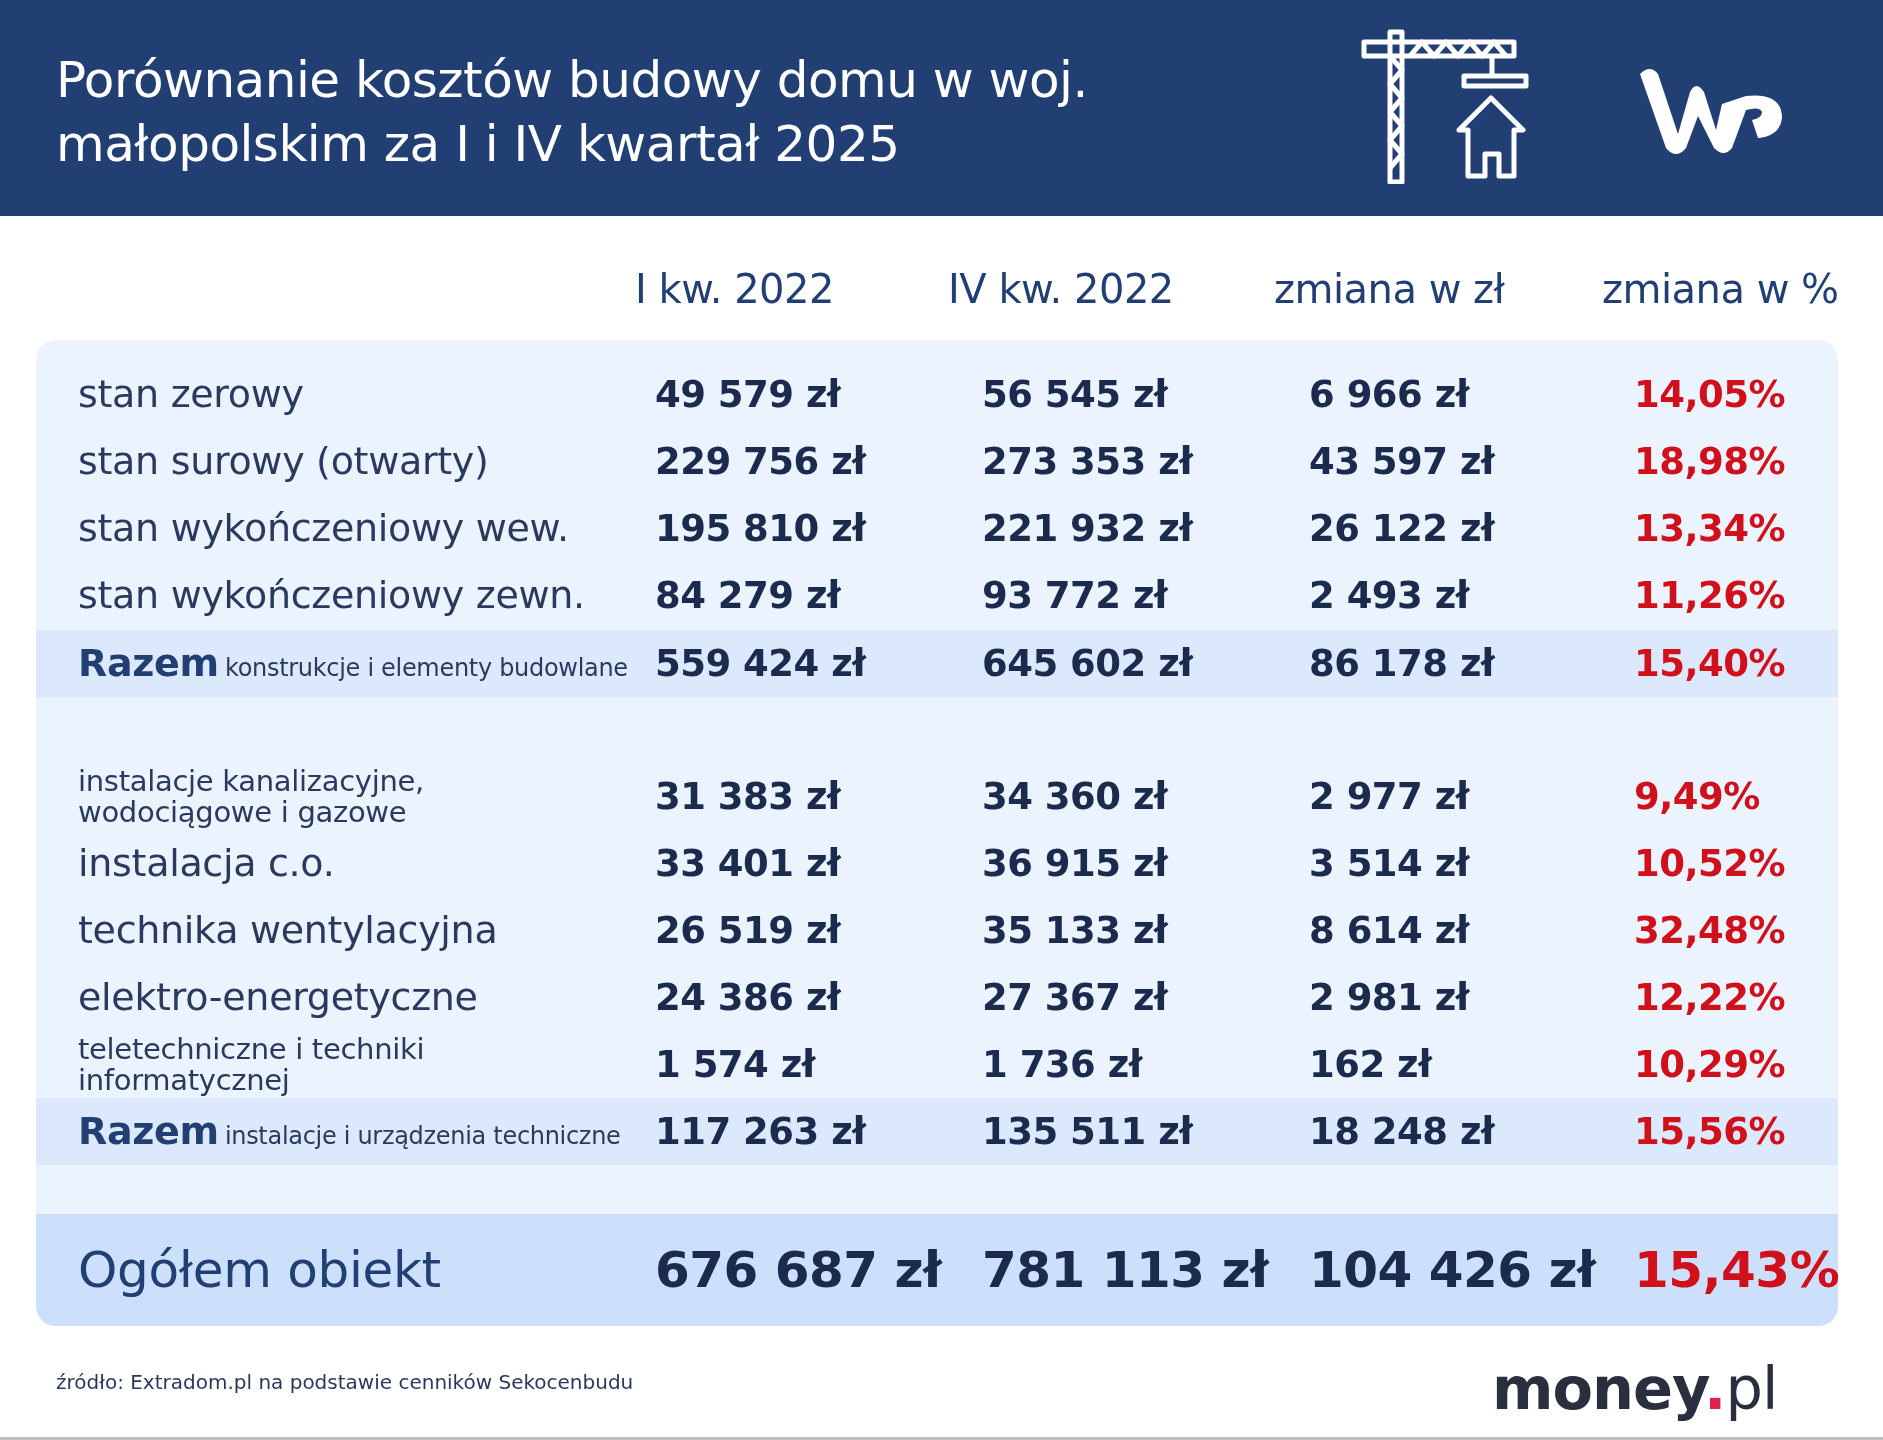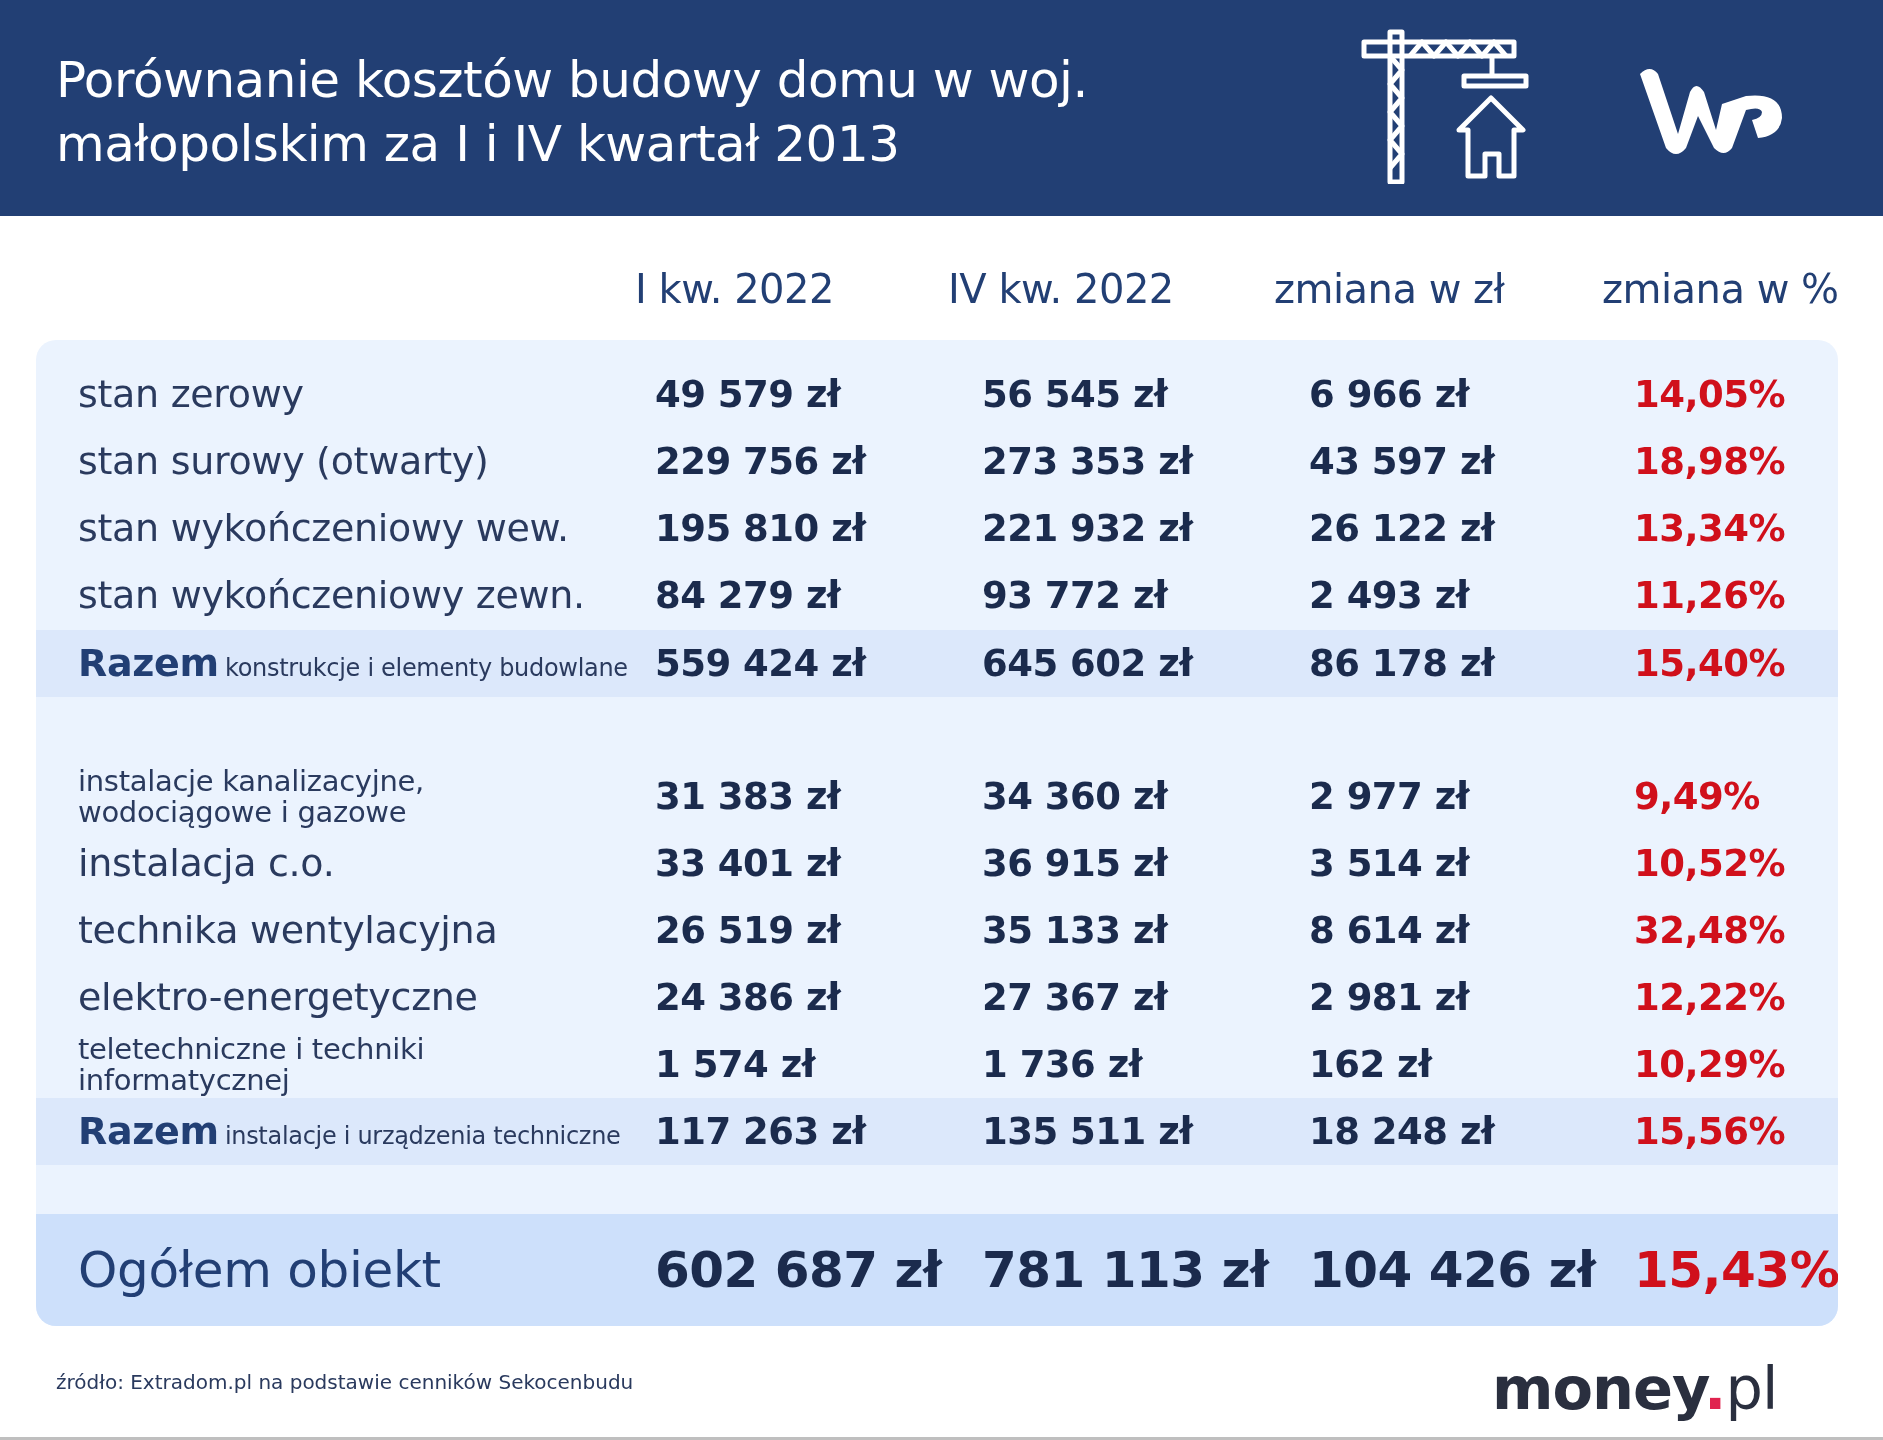--- a/index.html
+++ b/index.html
@@ -39,21 +39,21 @@
   .money-logo .dot { color: #e0234e; }
   .money-logo .pl { font-weight: normal; }
   .bottom-rule { position: absolute; left: 0; top: 1437px; width: 1883px; height: 3px; background: #bfbfbf; }
 </style>
 </head>
 <body>
 
 <div class="header">
   <div class="title">
     <div>Porównanie kosztów budowy domu w woj.</div>
-    <div>małopolskim za I i IV kwartał 2013</div>
+    <div>małopolskim za I i IV kwartał 2025</div>
   </div>
   <svg class="crane-icon" viewBox="0 0 186 158" fill="none" stroke="#ffffff" stroke-width="5" stroke-linejoin="round">
     <rect x="30" y="6" width="12" height="150"></rect>
     <path d="M30 30 L42 44 L30 58 L42 72 L30 86 L42 100 L30 114 L42 128 L30 142"></path>
     <rect x="4" y="16" width="150" height="14"></rect>
     <path d="M50 30 L62 16 L74 30 L86 16 L98 30 L110 16 L122 30 L134 16 L146 30"></path>
     <line x1="132" y1="30" x2="132" y2="50"></line>
     <rect x="104" y="50" width="62" height="10"></rect>
     <path d="M99 104 L131 72 L163 104 L154 104 L154 150 L139 150 L139 128 L125 128 L125 150 L108 150 L108 104 Z"></path>
   </svg>
@@ -155,21 +155,21 @@
       <span class="razem">Razem</span><span class="razem-note">instalacje i urządzenia techniczne</span>
     </div>
     <div class="cell num c1">117 263 zł</div>
     <div class="cell num c2">135 511 zł</div>
     <div class="cell num c3">18 248 zł</div>
     <div class="cell num pct">15,56%</div>
   </div>
 
   <div class="row grand" style="top:874px">
     <div class="cell label">Ogółem obiekt</div>
-    <div class="cell num c1">602 687 zł</div>
+    <div class="cell num c1">676 687 zł</div>
     <div class="cell num c2">781 113 zł</div>
     <div class="cell num c3">104 426 zł</div>
     <div class="cell num pct">15,43%</div>
   </div>
 </div>
 
 <div class="footer-src">źródło: Extradom.pl na podstawie cenników Sekocenbudu</div>
 <div class="money-logo"><span>money</span><span class="dot">.</span><span class="pl">pl</span></div>
 <div class="bottom-rule"></div>
 

